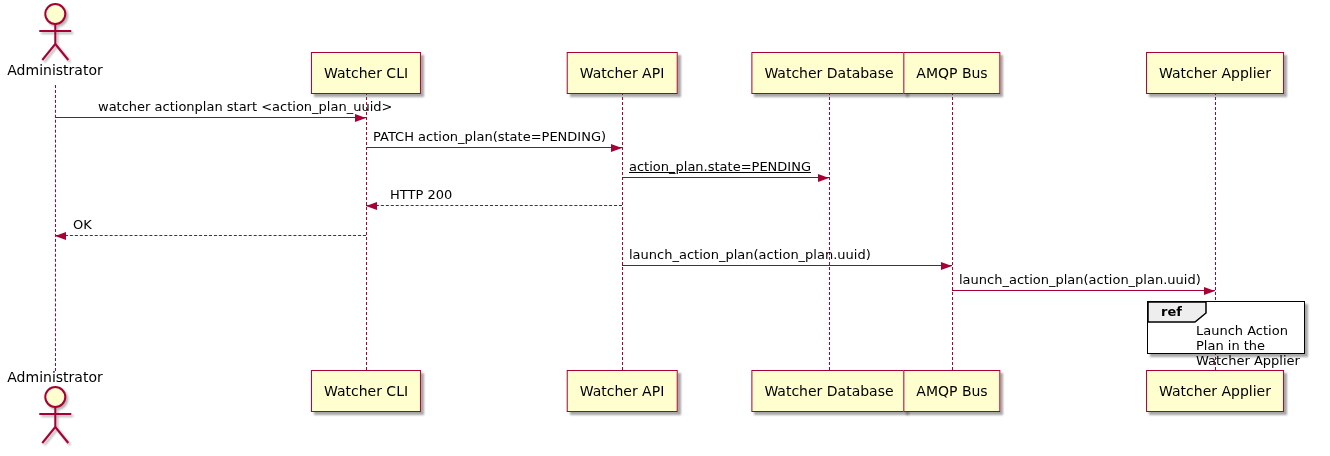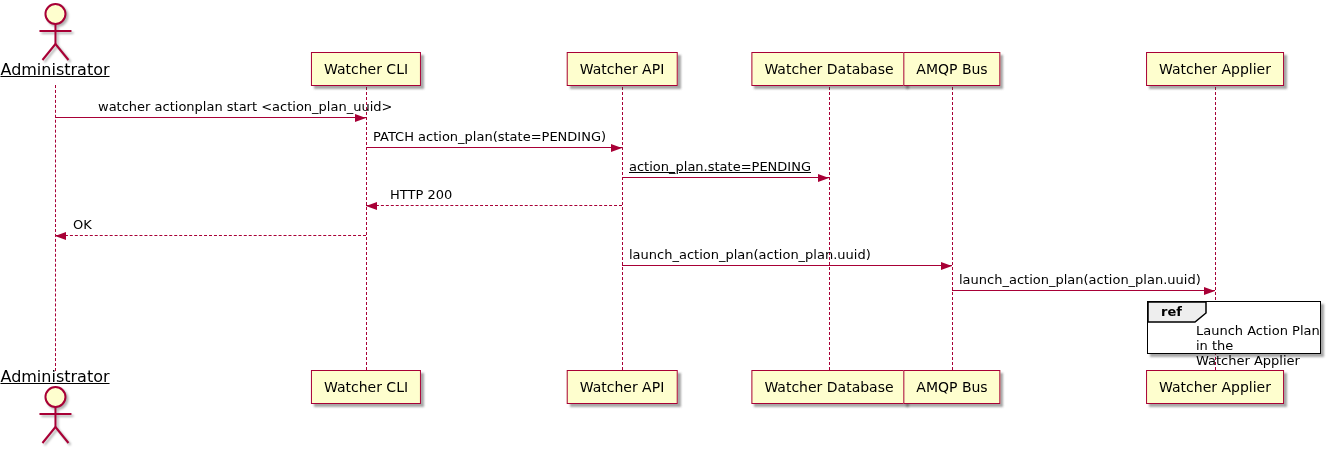--- a/index.html
+++ b/index.html
@@ -22,21 +22,21 @@
     position:absolute;
     width:0;
     border-left:1px dashed var(--stroke);
   }
   .participant{
     position:absolute;
     transform:translateX(-50%);
     background:var(--fill);
     border:1.5px solid var(--stroke);
     box-shadow:3px 3px 2px rgba(60,60,60,0.45);
-    height:34px;
+    height:42px;
     box-sizing:border-box;
     display:flex;align-items:center;
     padding:0 12px;
     font-size:14px;
     white-space:nowrap;
   }
   .msg-line{
     position:absolute;
     height:0;
     border-top:1px solid var(--stroke);
@@ -57,21 +57,21 @@
   }
   .arrow-head.right{border-left:11px solid var(--stroke);}
   .arrow-head.left{border-right:11px solid var(--stroke);}
   .actor{
     position:absolute;
     transform:translateX(-50%);
     display:flex;flex-direction:column;align-items:center;
   }
   .actor svg{filter:drop-shadow(2px 2px 1px rgba(0,0,0,0.3));}
   .actor-label{
-    font-size:16px;line-height:16px;white-space:nowrap;text-decoration:underline;
+    font-size:14px;line-height:16px;white-space:nowrap;
   }
   .ref-frame{
     position:absolute;
     box-sizing:border-box;
     background:#ffffff;
     border:1.5px solid var(--frame-border);
     box-shadow:3px 3px 2px rgba(60,60,60,0.45);
   }
   .ref-tab{position:absolute;left:-1.5px;top:-1.5px;}
   .ref-keyword{
@@ -149,21 +149,21 @@
     <div class="actor-label">Administrator</div>
     <svg width="44" height="60" viewBox="0 0 44 60">
       <circle cx="22" cy="12" r="10" fill="var(--fill)" stroke="var(--stroke)" stroke-width="2"></circle>
       <line x1="22" y1="22" x2="22" y2="42" stroke="var(--stroke)" stroke-width="2"></line>
       <line x1="6" y1="29" x2="38" y2="29" stroke="var(--stroke)" stroke-width="2"></line>
       <line x1="22" y1="42" x2="9" y2="58" stroke="var(--stroke)" stroke-width="2"></line>
       <line x1="22" y1="42" x2="35" y2="58" stroke="var(--stroke)" stroke-width="2"></line>
     </svg>
   </div>
 
-  <div class="ref-frame" id="ref-frame" style="left: 1147px; top: 301px; width: 174px; height: 53px;">
+  <div class="ref-frame" id="ref-frame" style="left: 1147px; top: 301px; width: 158px; height: 53px;">
     <svg class="ref-tab" width="64" height="24" viewBox="0 0 64 24">
       <path d="M1,1 H59 V12 L48,21 H1 Z" fill="var(--keyword-fill)" stroke="var(--frame-border)" stroke-width="1.5"></path>
     </svg>
     <span class="ref-keyword">ref</span>
     <div class="ref-body">Launch Action Plan in the
 Watcher Applier</div>
   </div>
 
 </div>
 

